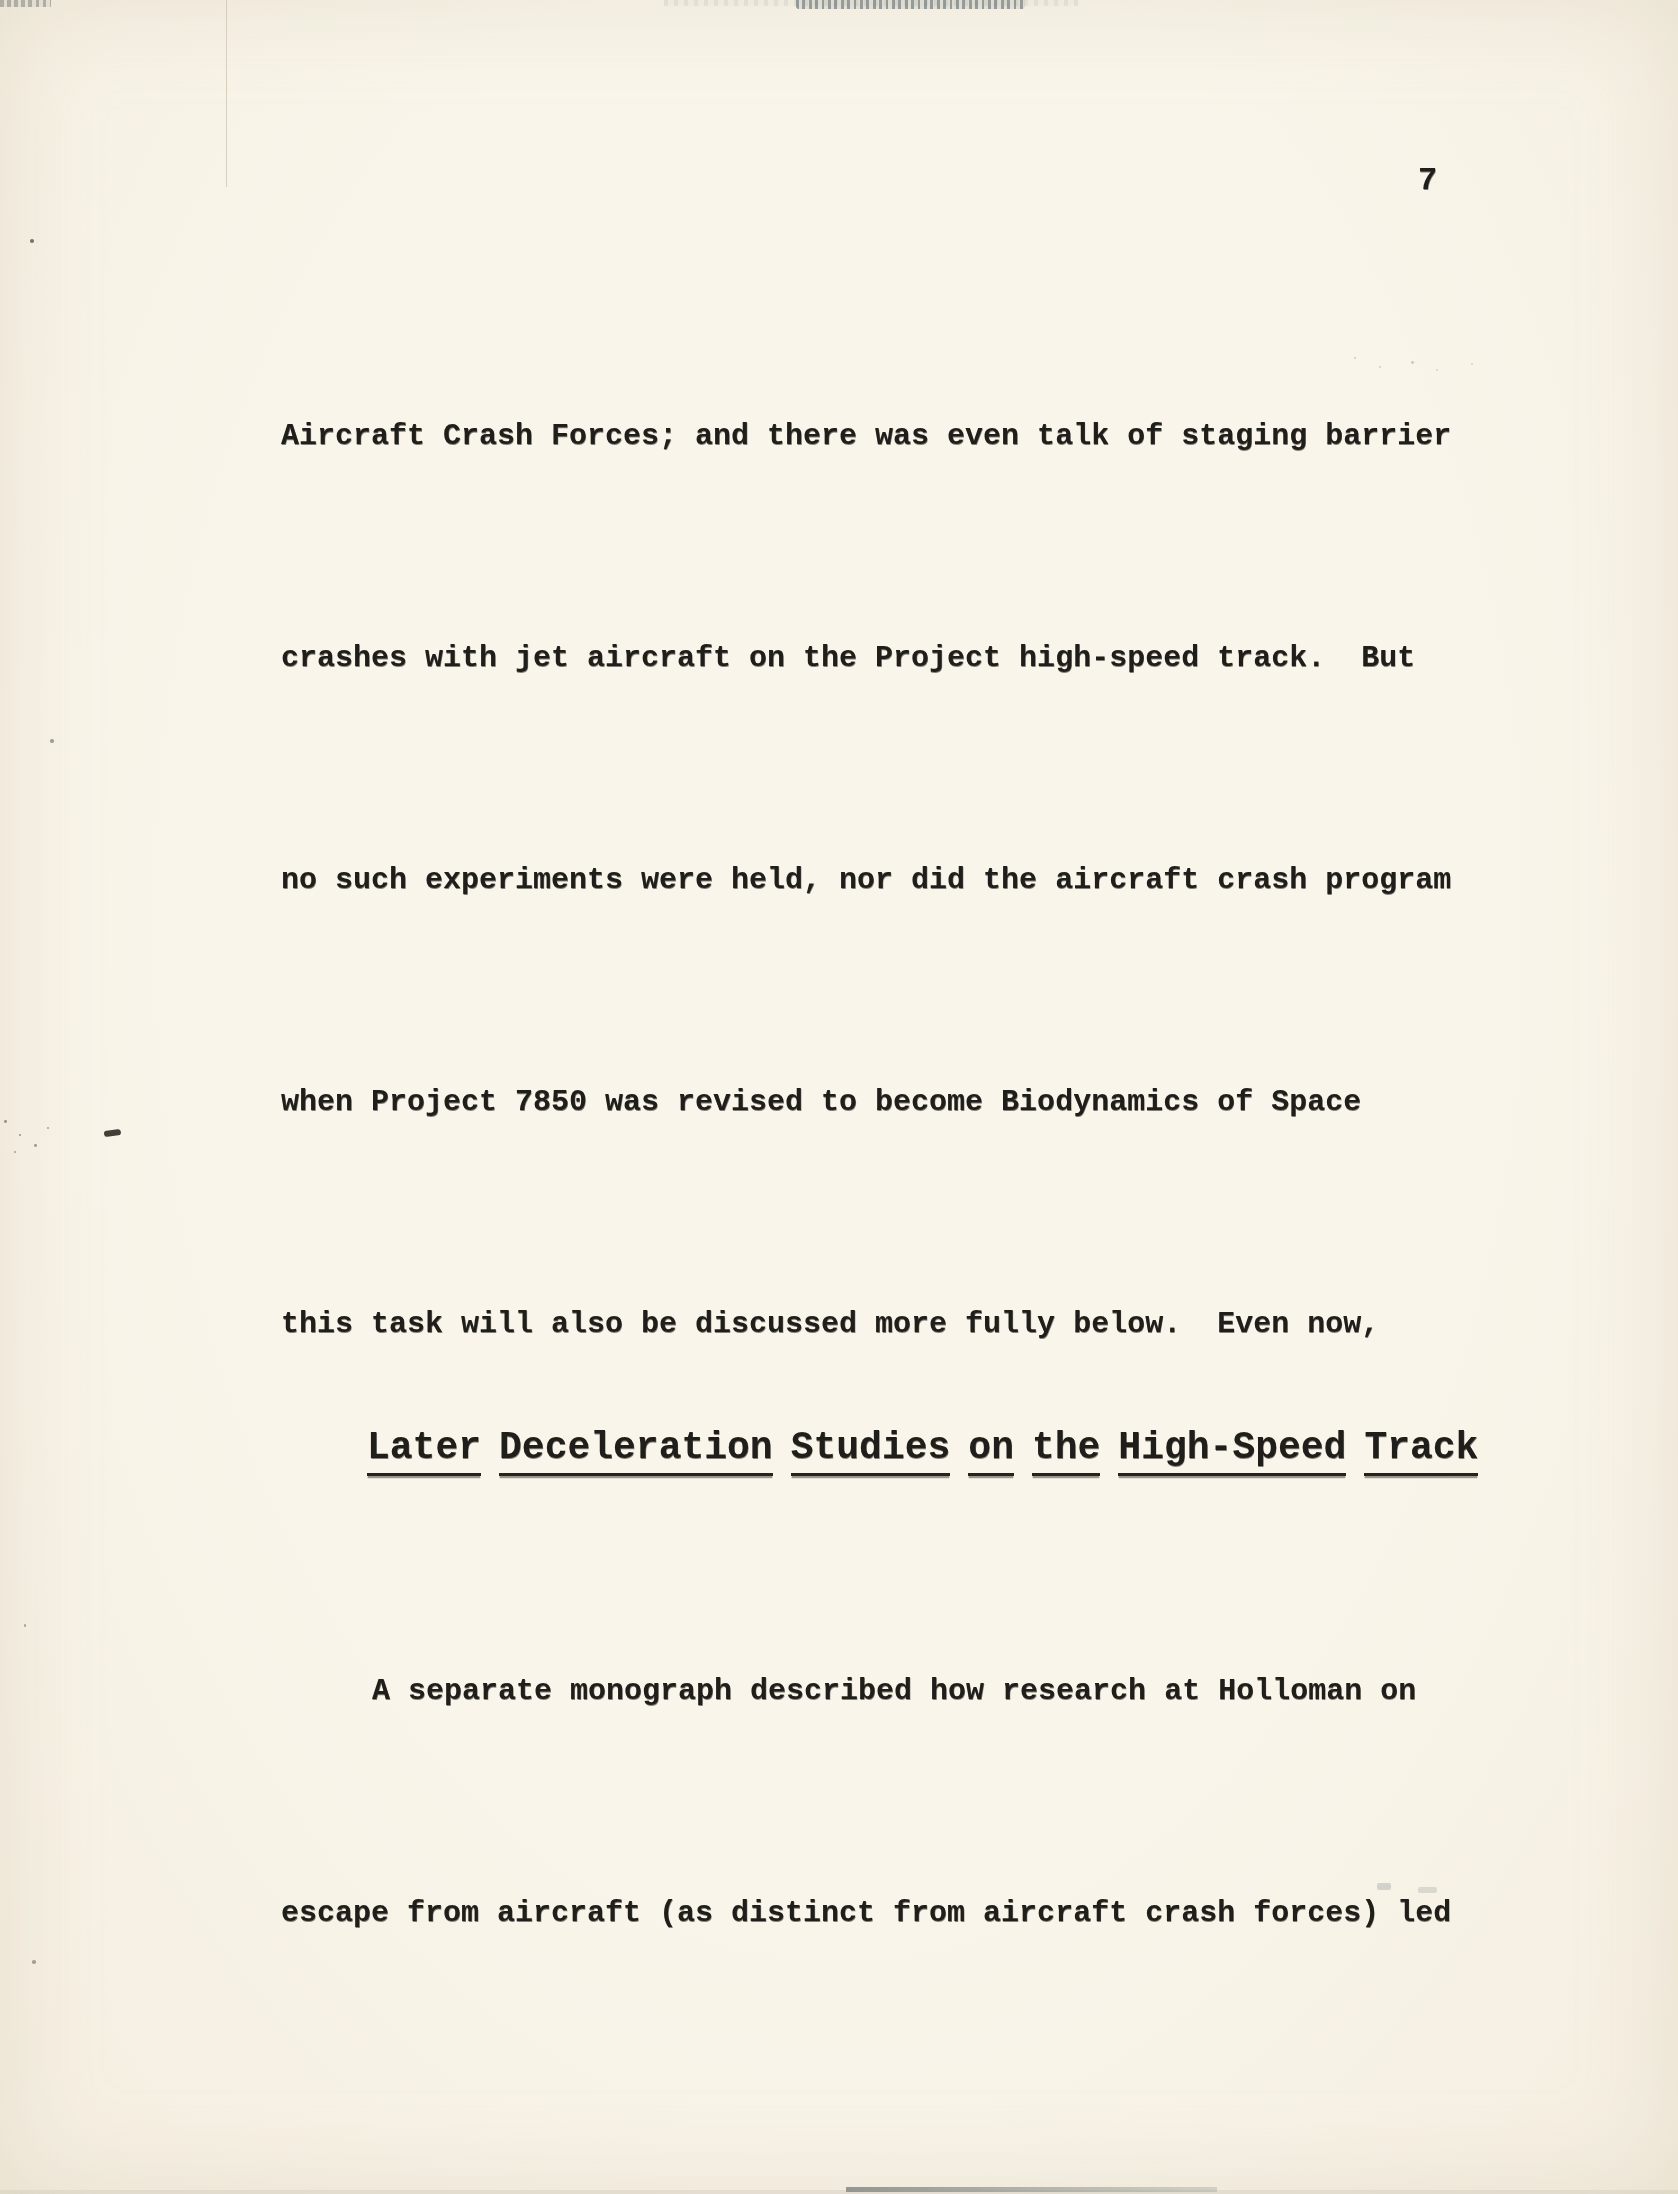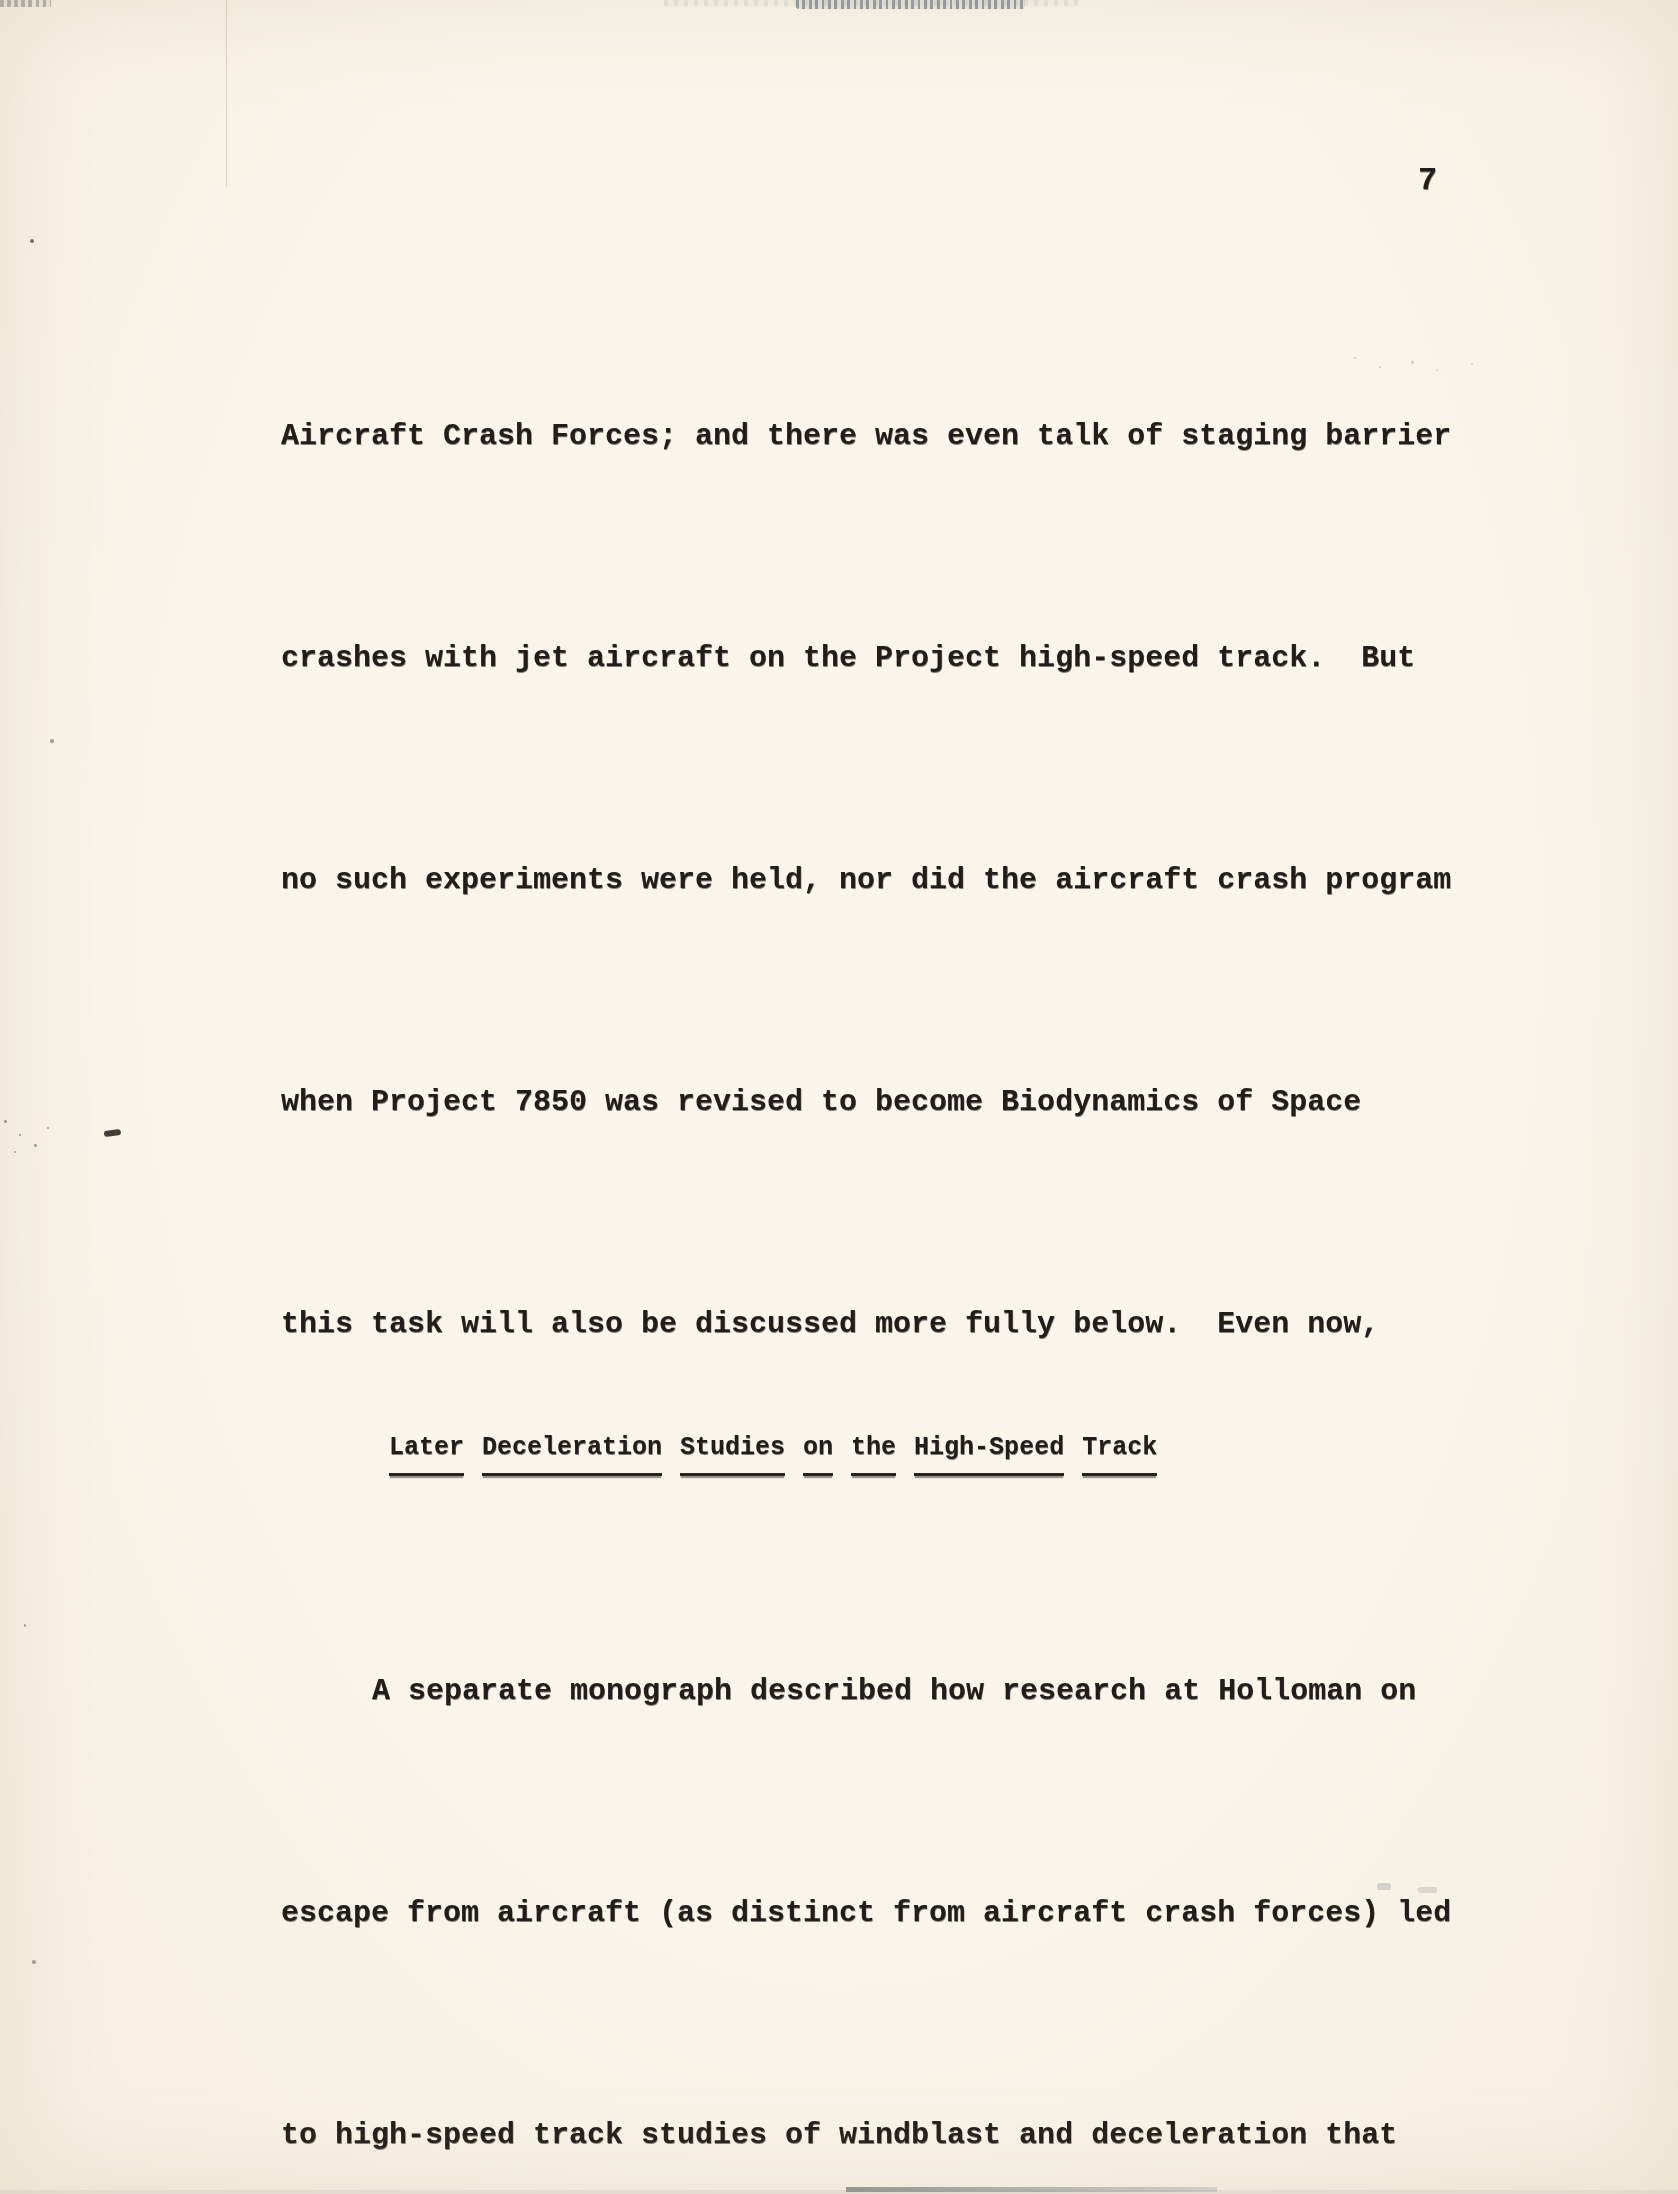--- a/index.html
+++ b/index.html
@@ -23,23 +23,22 @@
   .para2{top:1506px;}
   .line{height:74px;}
   .indent{padding-left:91px;}
   .page-number{
     position:absolute;left:1418px;top:159px;
     font-size:32px;line-height:43px;
     text-shadow:0.4px 0.6px 0.6px rgba(32,30,26,0.55);
   }
   .heading{
     position:absolute;left:367px;top:1426px;
-    font-size:25px;line-height:43px;white-space:nowrap;
+    font-size:38px;line-height:43px;white-space:nowrap;
     text-shadow:0.4px 0.6px 0.6px rgba(32,30,26,0.55);
-    margin-left:22px;
   }
   .hw{
     display:inline-block;
     padding-bottom:4.3px;
     border-bottom:3.6px solid #26231e;
     box-shadow:0 2.9px 0 -0.7px rgba(38,35,30,0.45);
     margin-right:18px;
   }
   .hw:last-child{margin-right:0;}
   
@@ -115,21 +114,20 @@
     
   </div>
 
   <div class="heading">
     <span class="hw">Later</span><span class="hw">Deceleration</span><span class="hw">Studies</span><span class="hw">on</span><span class="hw">the</span><span class="hw">High-Speed</span><span class="hw">Track</span>
   </div>
 
   <div class="para para2 txt">
     <div class="line indent">A separate monograph described how research at Holloman on</div>
     <div class="line">escape from aircraft (as distinct from aircraft crash forces) led</div>
-    <div class="line">to high-speed track studies of windblast and deceleration that</div>
     
     
     
     
   </div>
 
   <div class="artifact smudge-top"></div>
   <div class="artifact smudge-top2"></div>
   <div class="artifact corner-mark"></div>
   <div class="artifact crease"></div>

